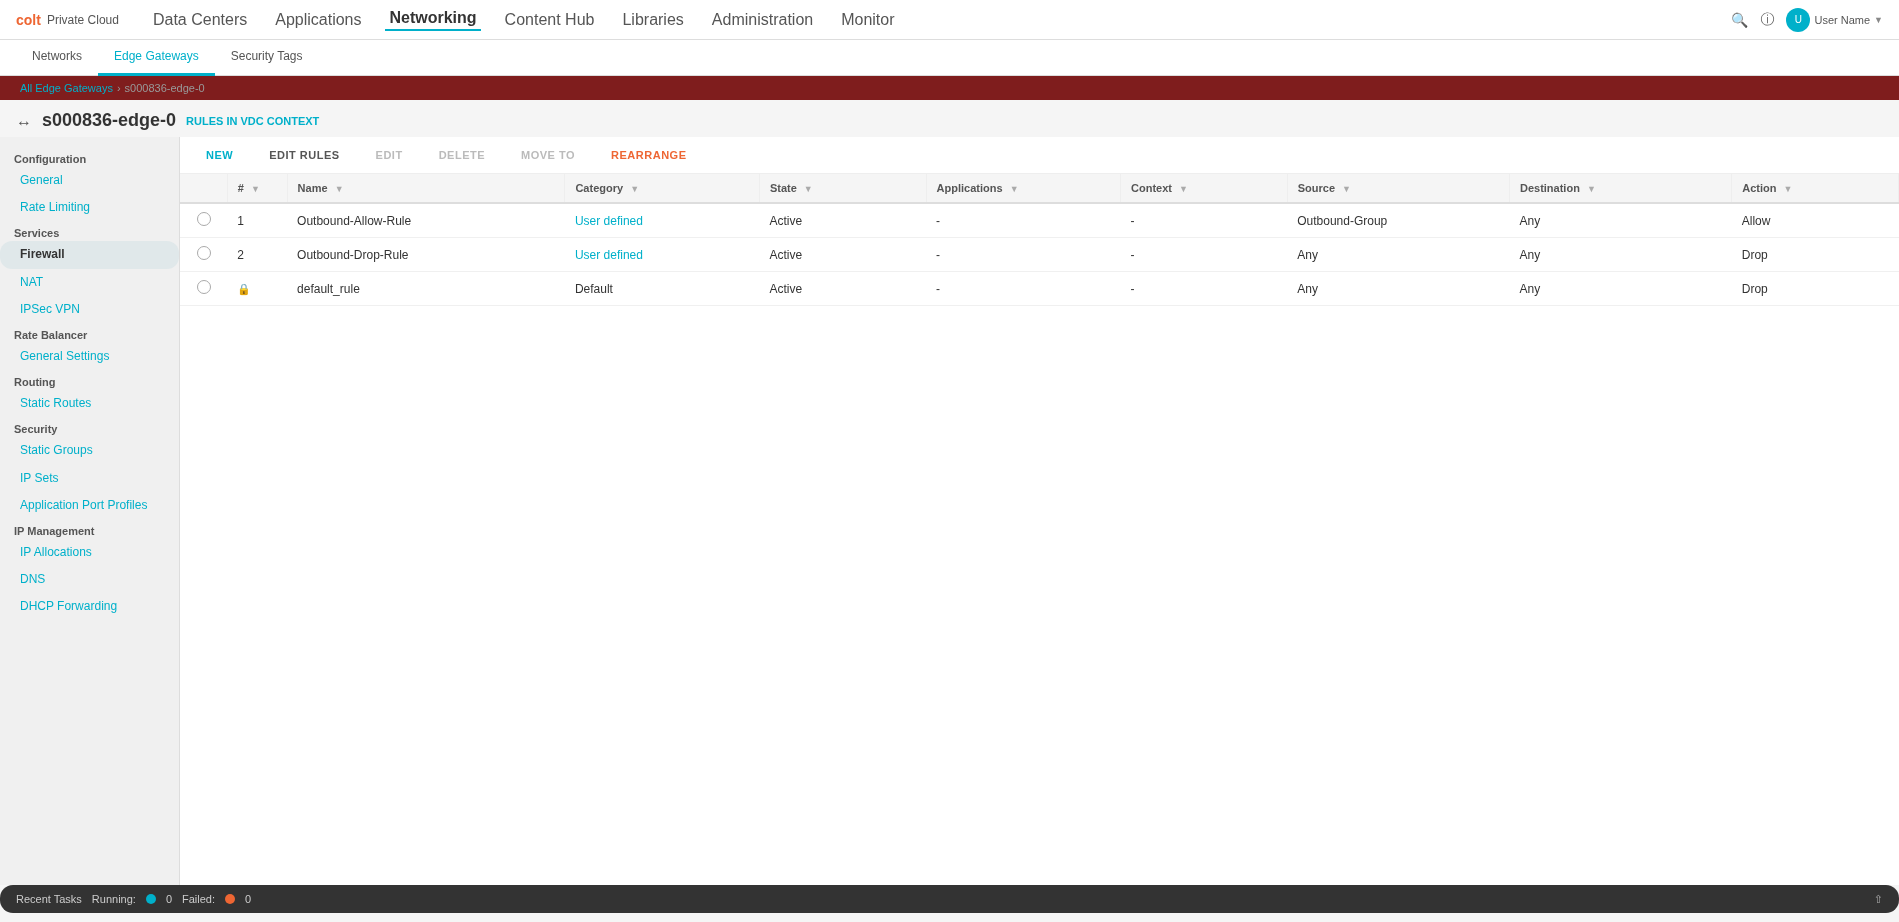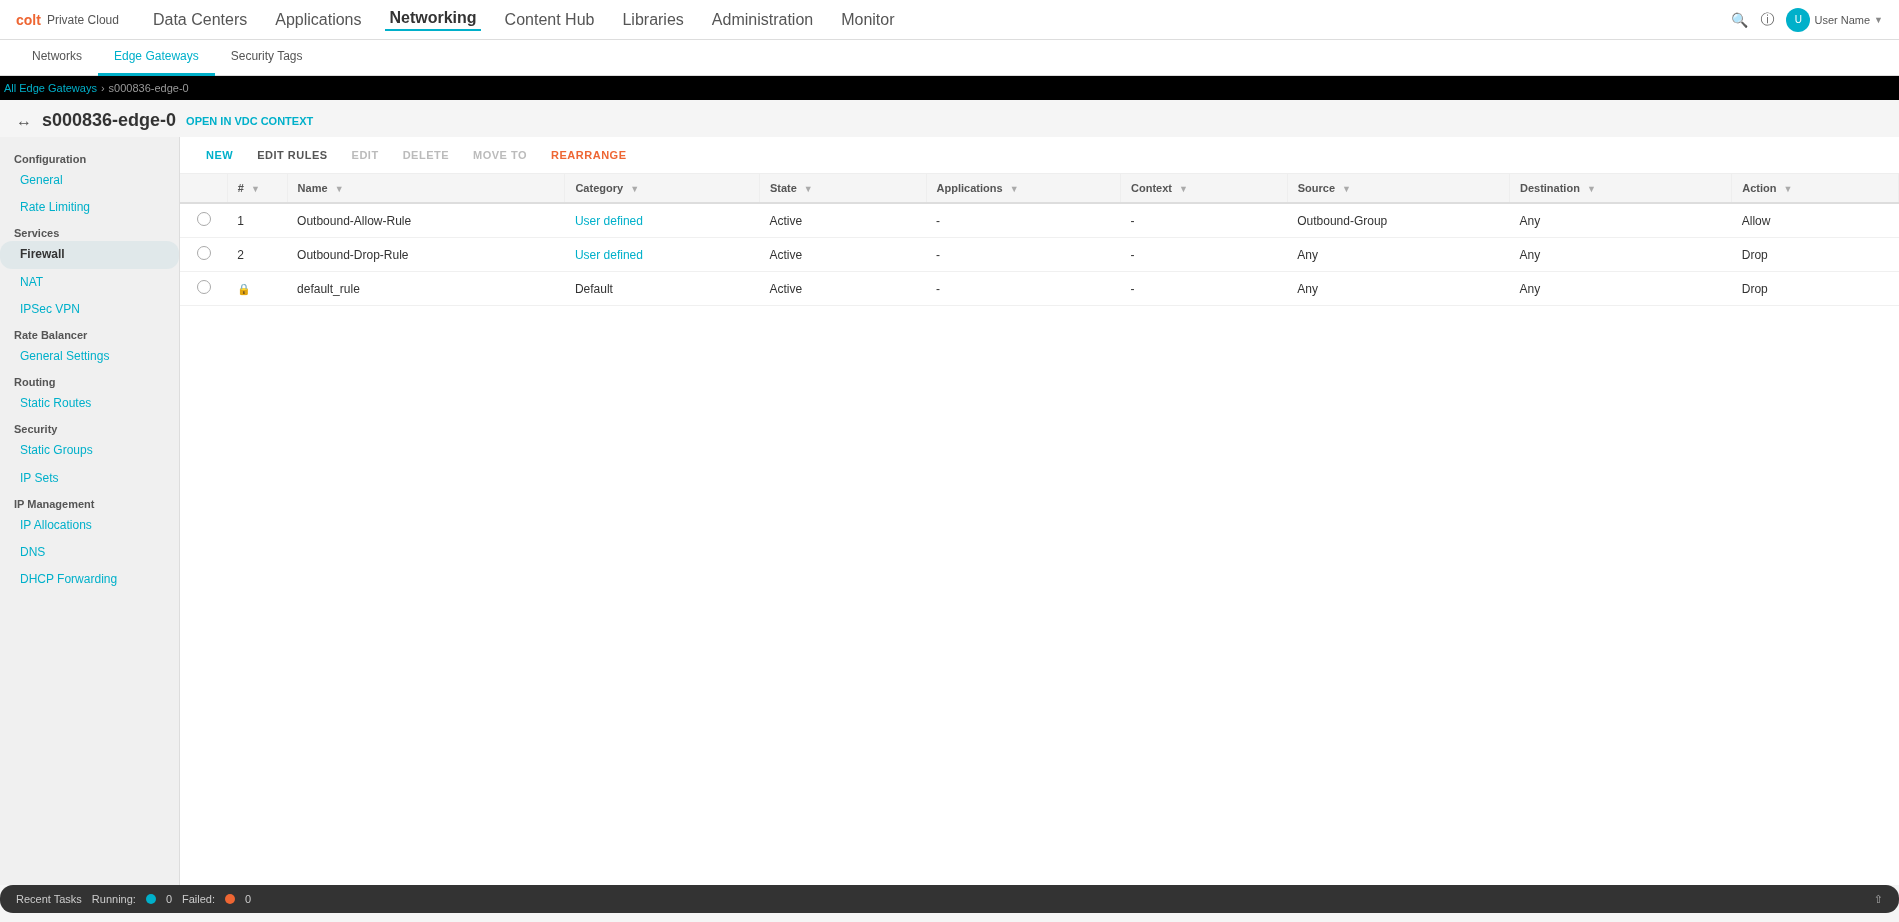--- a/index.html
+++ b/index.html
@@ -27,21 +27,21 @@
       height: 36px; padding: 0 16px; gap: 0;
     }
     .sub-tab {
       padding: 0 16px; height: 36px; display: flex; align-items: center;
       cursor: pointer; font-size: 12px; color: #555; border-bottom: 3px solid transparent;
     }
     .sub-tab.active { color: #00b0ca; border-bottom: 3px solid #00b0ca; }
 
     
     .breadcrumb {
-      padding: 6px 4px; background: #000000; display: flex; align-items: center; gap: 4px;
+      padding: 6px 20px; background: #7f1d1d; display: flex; align-items: center; gap: 4px;
       font-size: 11px;
     }
     .breadcrumb a { color: #00b0ca; text-decoration: none; cursor: pointer; }
     .breadcrumb-sep { color: #999; }
     .breadcrumb-current { color: #999; }
 
     
     .page-header {
       padding: 10px 16px 6px 16px; background: #f5f5f5;
       display: flex; align-items: center; gap: 10px;
@@ -67,21 +67,21 @@
     }
     .sidebar-item.active { color: #333; font-weight: bold; background: #e0e8ea; border-radius: 12px; }
 
     
     .content-area {
       flex: 1; background: #fff; display: flex; flex-direction: column; overflow: hidden;
     }
 
     
     .toolbar {
-      display: flex; align-items: center; gap: 4px; padding: 8px 16px; border-bottom: 1px solid #eee;
+      display: flex; align-items: center; gap: 16px; padding: 8px 16px; border-bottom: 1px solid #eee;
       background: #fff;
     }
     .toolbar-btn {
       font-size: 11px; font-weight: bold; color: #555; cursor: pointer;
       padding: 4px 10px; background: none; border: none; letter-spacing: 0.5px;
     }
     .toolbar-btn.primary { color: #00b0ca; }
     .toolbar-btn.danger { color: #e63; }
     .toolbar-btn.disabled { color: #bbb; cursor: default; }
 
@@ -169,21 +169,21 @@
 
 <div class="breadcrumb">
   <a>All Edge Gateways</a>
   <span class="breadcrumb-sep">›</span>
   <span class="breadcrumb-current">s000836-edge-0</span>
 </div>
 
 <div class="page-header">
   <span class="page-title-icon">↔</span>
   <span class="page-title">s000836-edge-0</span>
-  <span class="open-vdc-link">OPEN IN VDC CONTEXT</span>
+  <span class="open-vdc-link">RULES IN VDC CONTEXT</span>
 </div>
 
 <div class="main-layout">
 
   <div class="sidebar">
     <div class="sidebar-section-label">Configuration</div>
     <div class="sidebar-item">General</div>
     <div class="sidebar-item">Rate Limiting</div>
 
     <div class="sidebar-section-label">Services</div>
@@ -193,20 +193,21 @@
 
     <div class="sidebar-section-label">Rate Balancer</div>
     <div class="sidebar-item">General Settings</div>
 
     <div class="sidebar-section-label">Routing</div>
     <div class="sidebar-item">Static Routes</div>
 
     <div class="sidebar-section-label">Security</div>
     <div class="sidebar-item">Static Groups</div>
     <div class="sidebar-item">IP Sets</div>
+    <div class="sidebar-item">Application Port Profiles</div>
 
     <div class="sidebar-section-label">IP Management</div>
     <div class="sidebar-item">IP Allocations</div>
     <div class="sidebar-item">DNS</div>
     <div class="sidebar-item">DHCP Forwarding</div>
   </div>
 
   <div class="content-area">
 
     <div class="toolbar">

